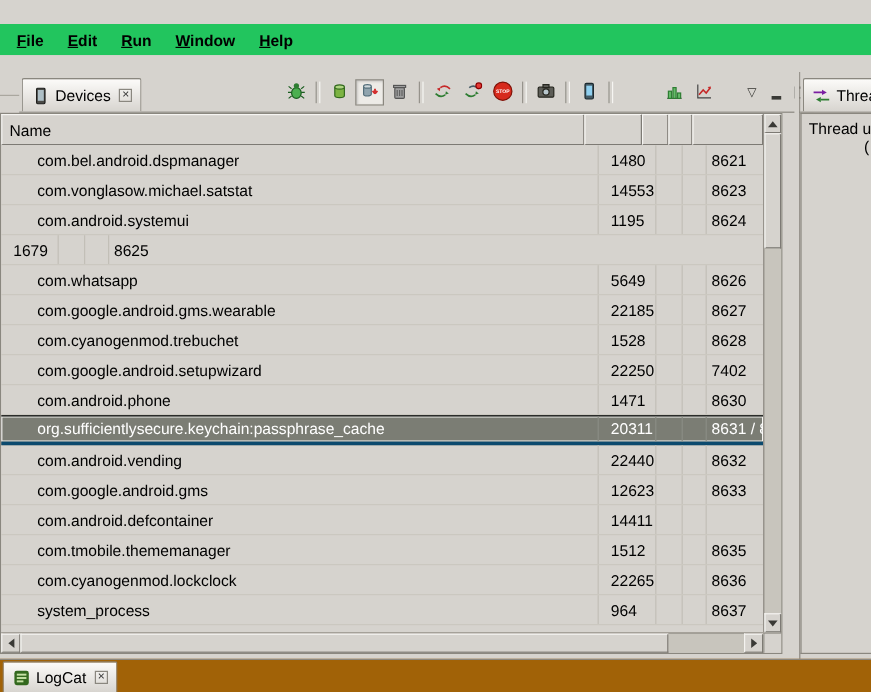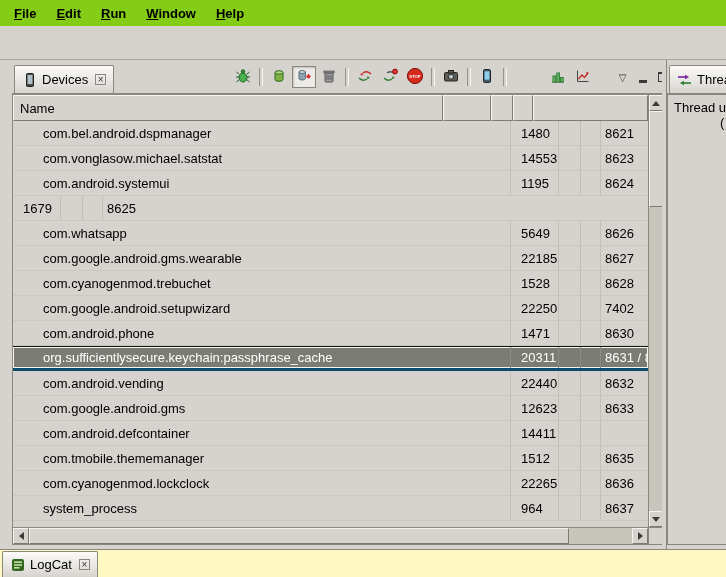--- a/index.html
+++ b/index.html
@@ -2,28 +2,28 @@
 <html><head>
 <meta charset="utf-8">
 <style>
   html,body{margin:0;padding:0;background:#b0ada6;}
   .window{
     position:relative;width:726px;height:577px;overflow:hidden;
     background:#d6d3ce;color:#000;
     font-family:"Liberation Sans", sans-serif;font-size:13px;
   }
   
-  .menubar{height:26px;display:flex;align-items:center;padding-left:4px;background:#84cc16;}
+  .menubar{height:26px;display:flex;align-items:center;padding-left:4px;background:#22c55e;margin-top:20px;}
   .menu-item{display:inline-block;padding:4px 10px 3px 10px;font-weight:bold;cursor:default;}
   .menu-item::first-letter{text-decoration:underline;}
   .toolbar-blank{height:33px;background:#d6d3ce;border-bottom:1px solid #aaa79f;}
 
   
   .main{position:absolute;top:60px;left:0;right:0;bottom:28px;}
-  .devices-pane{position:absolute;left:12px;top:0;width:662px;height:100%;}
+  .devices-pane{position:absolute;left:0;top:0;width:662px;height:100%;padding-left:16px;}
   .sash{position:absolute;left:662px;top:0;width:4px;height:100%;background:#d6d3ce;}
   .threads-pane{position:absolute;left:666px;top:0;right:0;height:100%;border-left:1px solid #8a877f;box-sizing:border-box;}
 
   
   .tabstrip{height:34px;box-sizing:border-box;display:flex;align-items:flex-end;
     padding:3px 2px 0 2px;border-bottom:1px solid #8a877f;background:#d6d3ce;overflow:hidden;white-space:nowrap;}
   .tab{display:inline-flex;align-items:center;gap:5px;padding:0 7px;height:27px;
     background:linear-gradient(180deg,#fcfbf9,#d7d4cf);
     border:1px solid #8a877f;border-bottom:none;border-radius:2px 2px 0 0;cursor:default;flex:none;}
   .tab .ticon{display:inline-flex;width:15px;height:15px;align-items:center;justify-content:center;}
@@ -42,21 +42,21 @@
   .maxbox{width:8px;height:7px;border:1px solid #3a3a36;border-top-width:2px;}
 
   
   .devices-body{position:absolute;left:0;top:34px;width:652px;bottom:4px;
     border:1px solid #8a877f;background:#d6d3ce;box-sizing:border-box;
     display:grid;grid-template-columns:1fr 15px;grid-template-rows:26px 1fr 17px;}
   .thead{grid-column:1;grid-row:1;display:flex;overflow:hidden;}
   .hc{box-sizing:border-box;height:26px;display:flex;align-items:center;padding-left:6px;
     background:#d6d3ce;border-top:1px solid #f6f5f2;border-left:1px solid #f6f5f2;
     border-right:1px solid #7d7a74;border-bottom:1px solid #7d7a74;overflow:hidden;}
-  .w-name{width:430px;} .w-pid{width:48px;} .w-c3{width:22px;} .w-c4{width:20px;} .w-port{flex:1;}
+  .w-name{width:486px;} .w-pid{width:48px;} .w-c3{width:22px;} .w-c4{width:20px;} .w-port{flex:1;}
   .rows{grid-column:1;grid-row:2;overflow:hidden;position:relative;background:#d6d3ce;}
   .row{display:flex;height:25px;box-sizing:border-box;border-bottom:1px solid #cbc8c0;}
   .cell{box-sizing:border-box;display:flex;align-items:center;white-space:nowrap;overflow:hidden;border-right:1px solid #c2bfb7;}
   .cell.name{width:498px;padding-left:30px;}
   .cell.pid{width:48px;padding-left:10px;}
   .cell.c3{width:22px;} .cell.c4{width:20px;}
   .cell.port{flex:1;padding-left:4px;border-right:none;}
   .row.selected{background:#7b7d74;color:#fff;border-top:1px solid #141414;border-bottom:3px solid #0c4a6e;
     box-shadow:inset 0 0 0 1px #f6f5f2;}
   .row.selected .cell{border-right-color:#8b8d84;}
@@ -79,21 +79,21 @@
   .tri-down{width:0;height:0;border-left:4px solid transparent;border-right:4px solid transparent;border-top:5px solid #3a3a36;}
   .tri-left{width:0;height:0;border-top:4px solid transparent;border-bottom:4px solid transparent;border-right:5px solid #3a3a36;}
   .tri-right{width:0;height:0;border-top:4px solid transparent;border-bottom:4px solid transparent;border-left:5px solid #3a3a36;}
 
   
   .threads-body{position:absolute;left:0;right:0;top:34px;bottom:4px;border:1px solid #8a877f;border-right:none;
     background:#d6d3ce;box-sizing:border-box;padding:5px 0 0 6px;line-height:15px;overflow:hidden;white-space:nowrap;}
   .tline2{margin-left:46px;}
 
   
-  .bottombar{position:absolute;left:0;right:0;bottom:0;height:28px;background:#fef9c3;
+  .bottombar{position:absolute;left:0;right:0;bottom:0;height:28px;background:#a16207;
     border-top:1px solid #8a877f;display:flex;align-items:flex-end;padding-left:2px;box-sizing:border-box;}
   .bottombar .tab{height:25px;border-bottom:none;}
 </style>
 </head>
 <body>
 
 <div class="window">
 
   <div class="menubar">
     <span class="menu-item">File</span>

